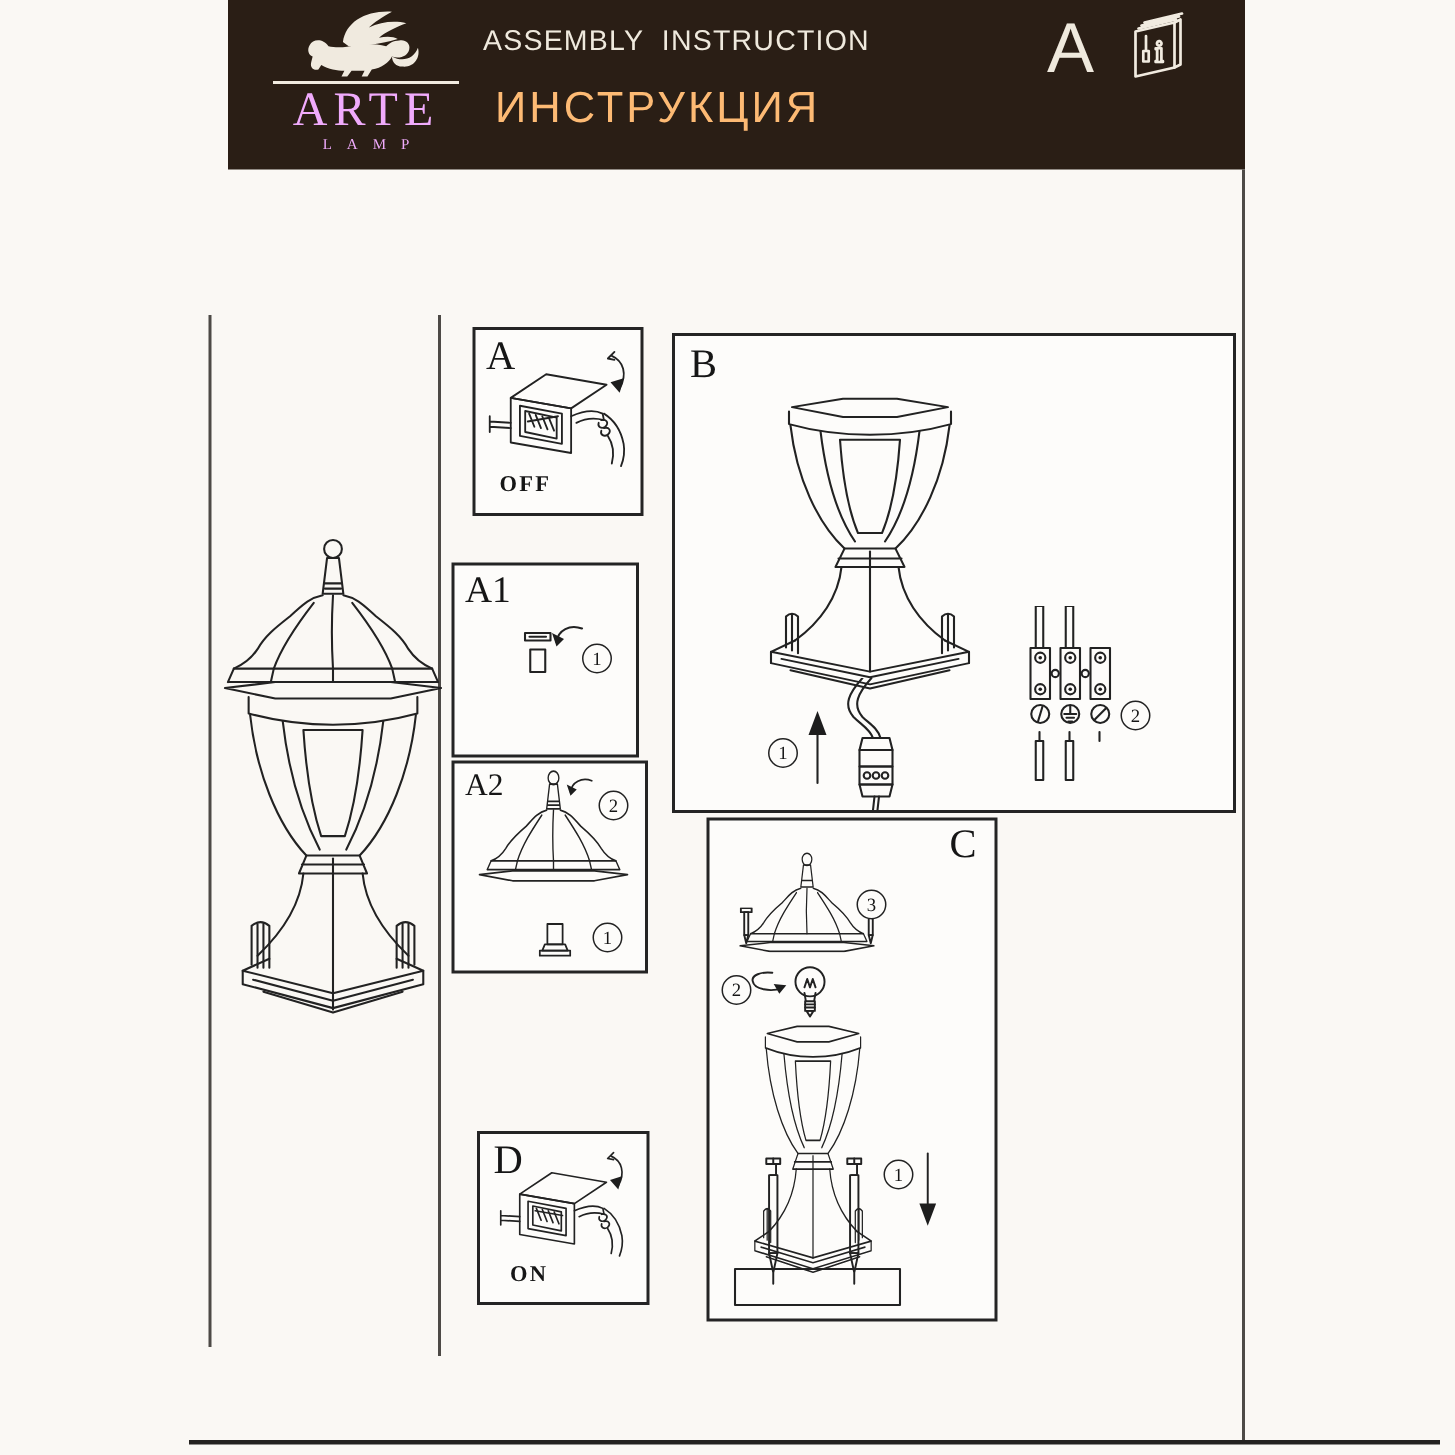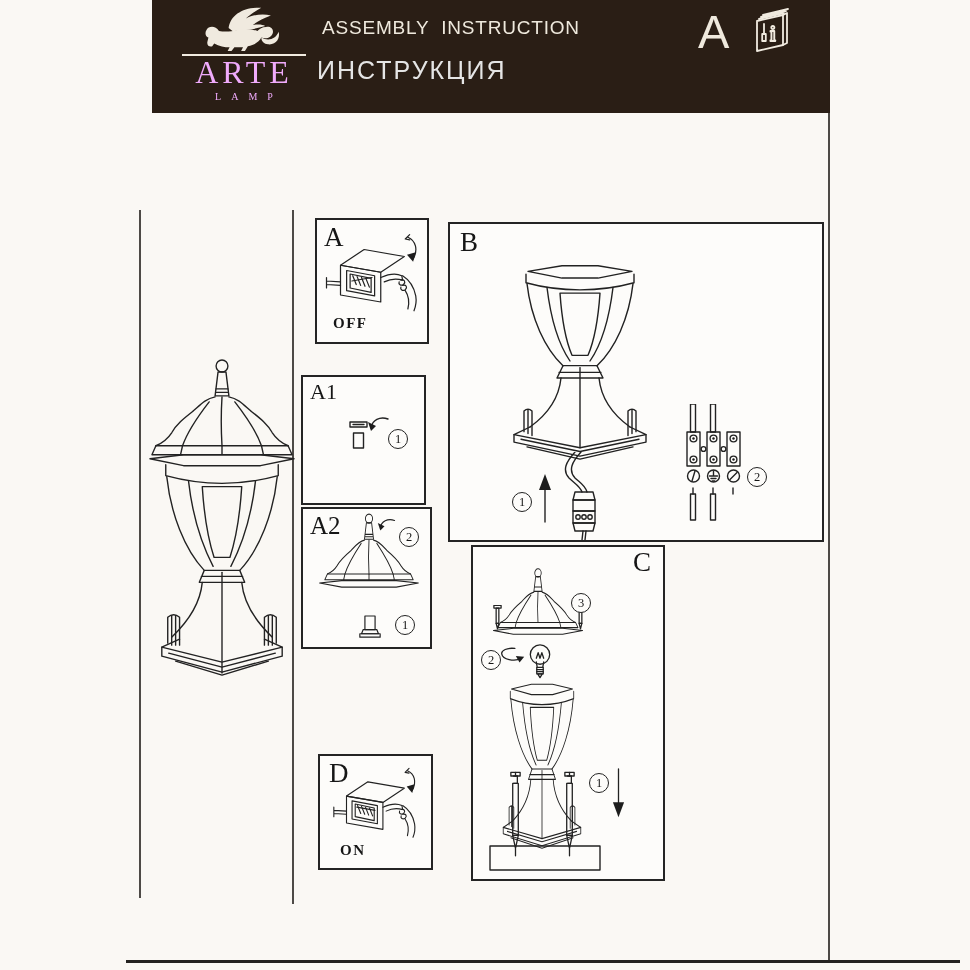--- a/index.html
+++ b/index.html
@@ -7,21 +7,21 @@
        font-family:"Liberation Sans",sans-serif;color:#1d1d1d;}
   .sheet{position:absolute;left:0;top:0;width:970px;height:970px;background:#faf8f4;}
   
   .header{position:absolute;left:152px;top:0;width:678px;height:113px;background:#2a1e15;}
   .logo{position:absolute;left:24px;top:3px;width:136px;text-align:center;color:#f0abfc;}
   .logo svg{display:block;margin:0 auto;}
   .logo-rule{height:2px;background:#f1ebe0;margin:1px 6px 0 6px;}
   .brand{font-family:"Liberation Serif",serif;font-size:32px;letter-spacing:4px;line-height:1.05;}
   .brand-sub{font-family:"Liberation Serif",serif;font-size:10px;letter-spacing:10px;text-indent:10px;margin-top:1px;}
   .title-en{position:absolute;left:170px;top:17px;font-size:19px;letter-spacing:0.8px;color:#efe9dd;white-space:pre;}
-  .title-ru{position:absolute;left:165px;top:56px;font-size:25px;letter-spacing:2px;color:#e5e5e5;}
+  .title-ru{position:absolute;left:178px;top:56px;font-size:29px;letter-spacing:2px;color:#fdba74;}
   .page-letter{position:absolute;left:546px;top:4px;font-size:47px;color:#efe9dd;}
   .book{position:absolute;left:596px;top:8px;}
   .models{position:absolute;left:446px;top:56px;font-size:22px;letter-spacing:0.5px;line-height:1.12;color:#efe9dd;}
   
   .vline,.hline{position:absolute;background:#4d4a46;}
   .vline{width:2px;}
   .hline{height:3px;background:#242220;}
   
   .panel{position:absolute;border:2px solid #242424;background:#fdfcfa;}
   .plabel{position:absolute;font-family:"Liberation Serif",serif;font-size:27px;color:#161616;line-height:1;}
@@ -126,35 +126,35 @@
       <path d="M91 50 C99 55 104 63 106 73 C107 79 106 85 104 90"></path>
       <path d="M94 67 C98 73 99 80 97 88"></path>
       <path d="M97 6 C106 10 109 20 103 31"></path>
       <path d="M99 3 L94 8 L99 9" stroke-width="1.1"></path>
       <polygon class="fill" points="103,34 96,26 106,23"></polygon>
     </svg>
     <div class="caption" style="left:16px;top:95px;">OFF</div>
   </div>
 
   <div class="panel" style="left:301px;top:375px;width:121px;height:126px;">
-    <div class="plabel" style="left:7px;top:4px;font-size:22px;">A1</div>
+    <div class="plabel" style="left:7px;top:4px;font-size:25px;">A1</div>
     <svg class="draw abs" style="left:46px;top:42px;" width="22" height="32" viewBox="0 0 22 32">
       <rect x="1" y="3" width="17" height="5"></rect>
       <path d="M4 5.5 L15 5.5"></path>
       <rect x="4.5" y="14" width="10" height="15" fill="url(#thread)"></rect>
     </svg>
     <svg class="draw abs" style="left:65px;top:39px;" width="22" height="18" viewBox="0 0 22 18">
       <path d="M20 3 C12 0 4 4 3 12"></path>
       <polygon class="fill" points="3,15 0,6 8,10"></polygon>
     </svg>
     <div class="step" style="left:85px;top:52px;">1</div>
   </div>
 
   <div class="panel" style="left:301px;top:507px;width:127px;height:138px;">
-    <div class="plabel" style="left:7px;top:4px;font-size:25px;">A2</div>
+    <div class="plabel" style="left:7px;top:4px;font-size:21px;">A2</div>
     <svg class="draw abs" style="left:14px;top:3px;" width="104" height="76" viewBox="0 0 160 92" preserveAspectRatio="none">
       <circle cx="80" cy="8" r="5.5"></circle>
       <path d="M76 13 L84 13 L87 33 L73 33 Z M74 27 L86 27 M74.5 30 L85.5 30"></path>
       <path d="M73 34 C63 36 58 42 52 47 C43 53 36 58 31 65 C27 70 23 73 16 75"></path>
       <path d="M87 34 C97 36 102 42 108 47 C117 53 124 58 129 65 C133 70 137 73 144 75"></path>
       <path d="M80 34 C79 48 79 62 80 75 M68 38 C58 50 48 62 43 75 M92 38 C102 50 112 62 117 75"></path>
       <path d="M16 75 L144 75 M12 82 L148 82 M16 75 L12 82 M144 75 L148 82 M43 75 L41 82 M117 75 L119 82 M80 75 L80 82"></path>
       <path d="M4 86 L38 83 L122 83 L156 86 L122 91 L38 91 Z"></path>
     </svg>
     <svg class="draw abs" style="left:74px;top:9px;" width="20" height="15" viewBox="0 0 22 18">

